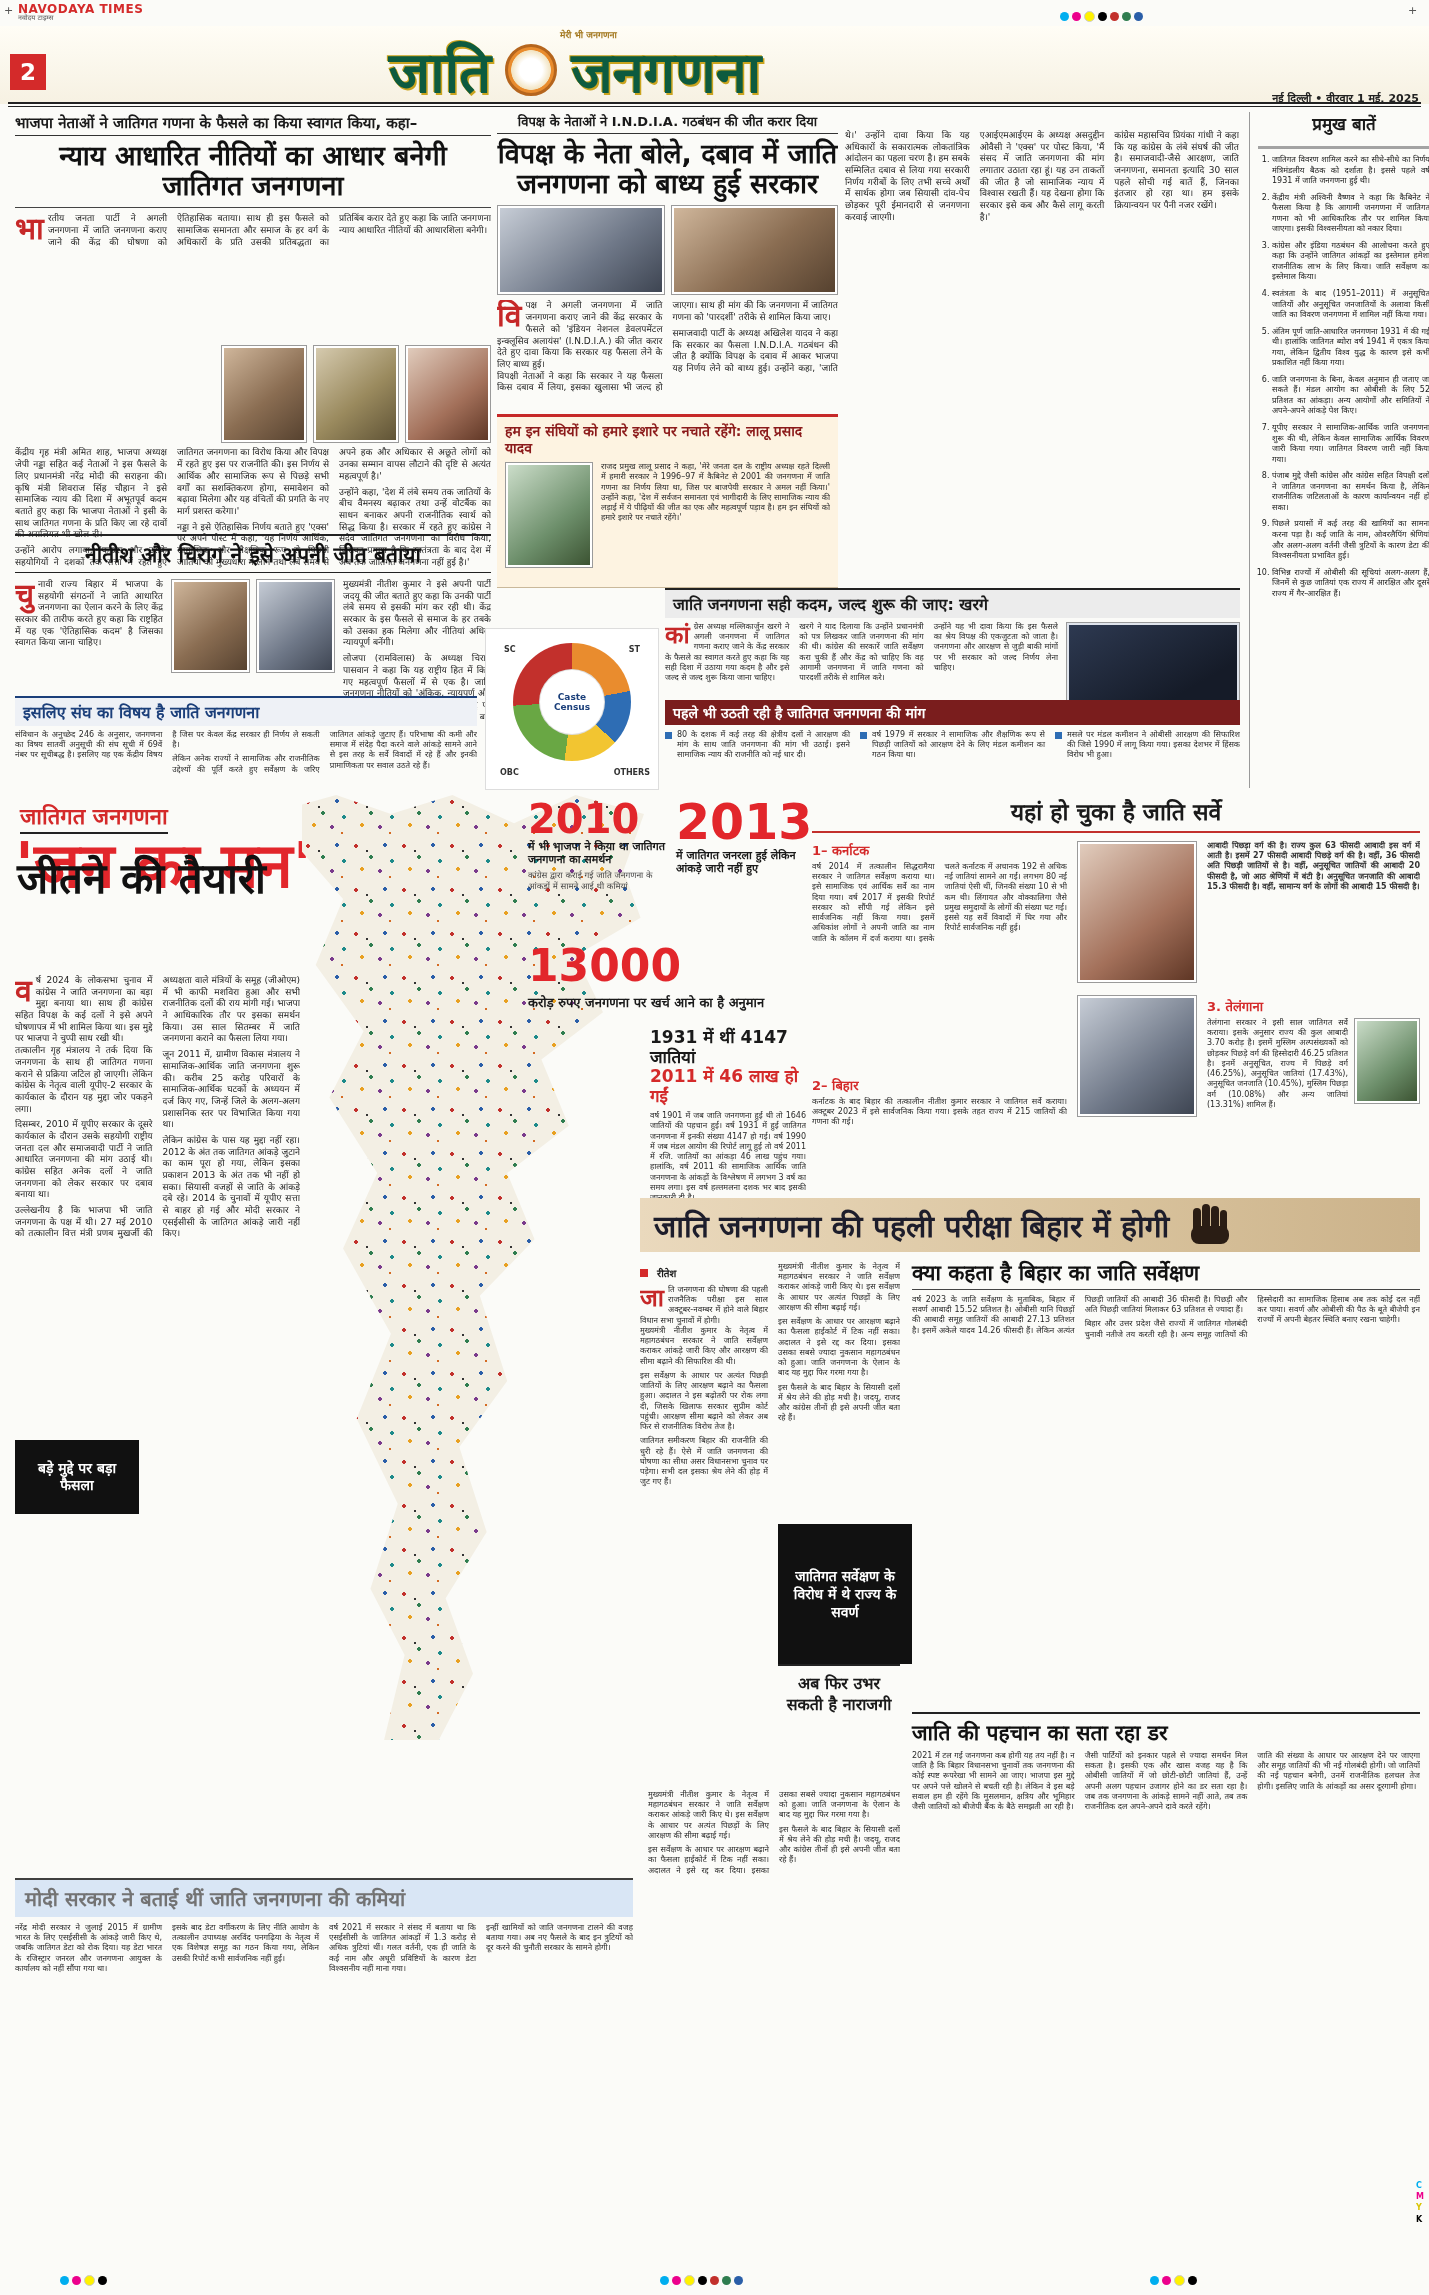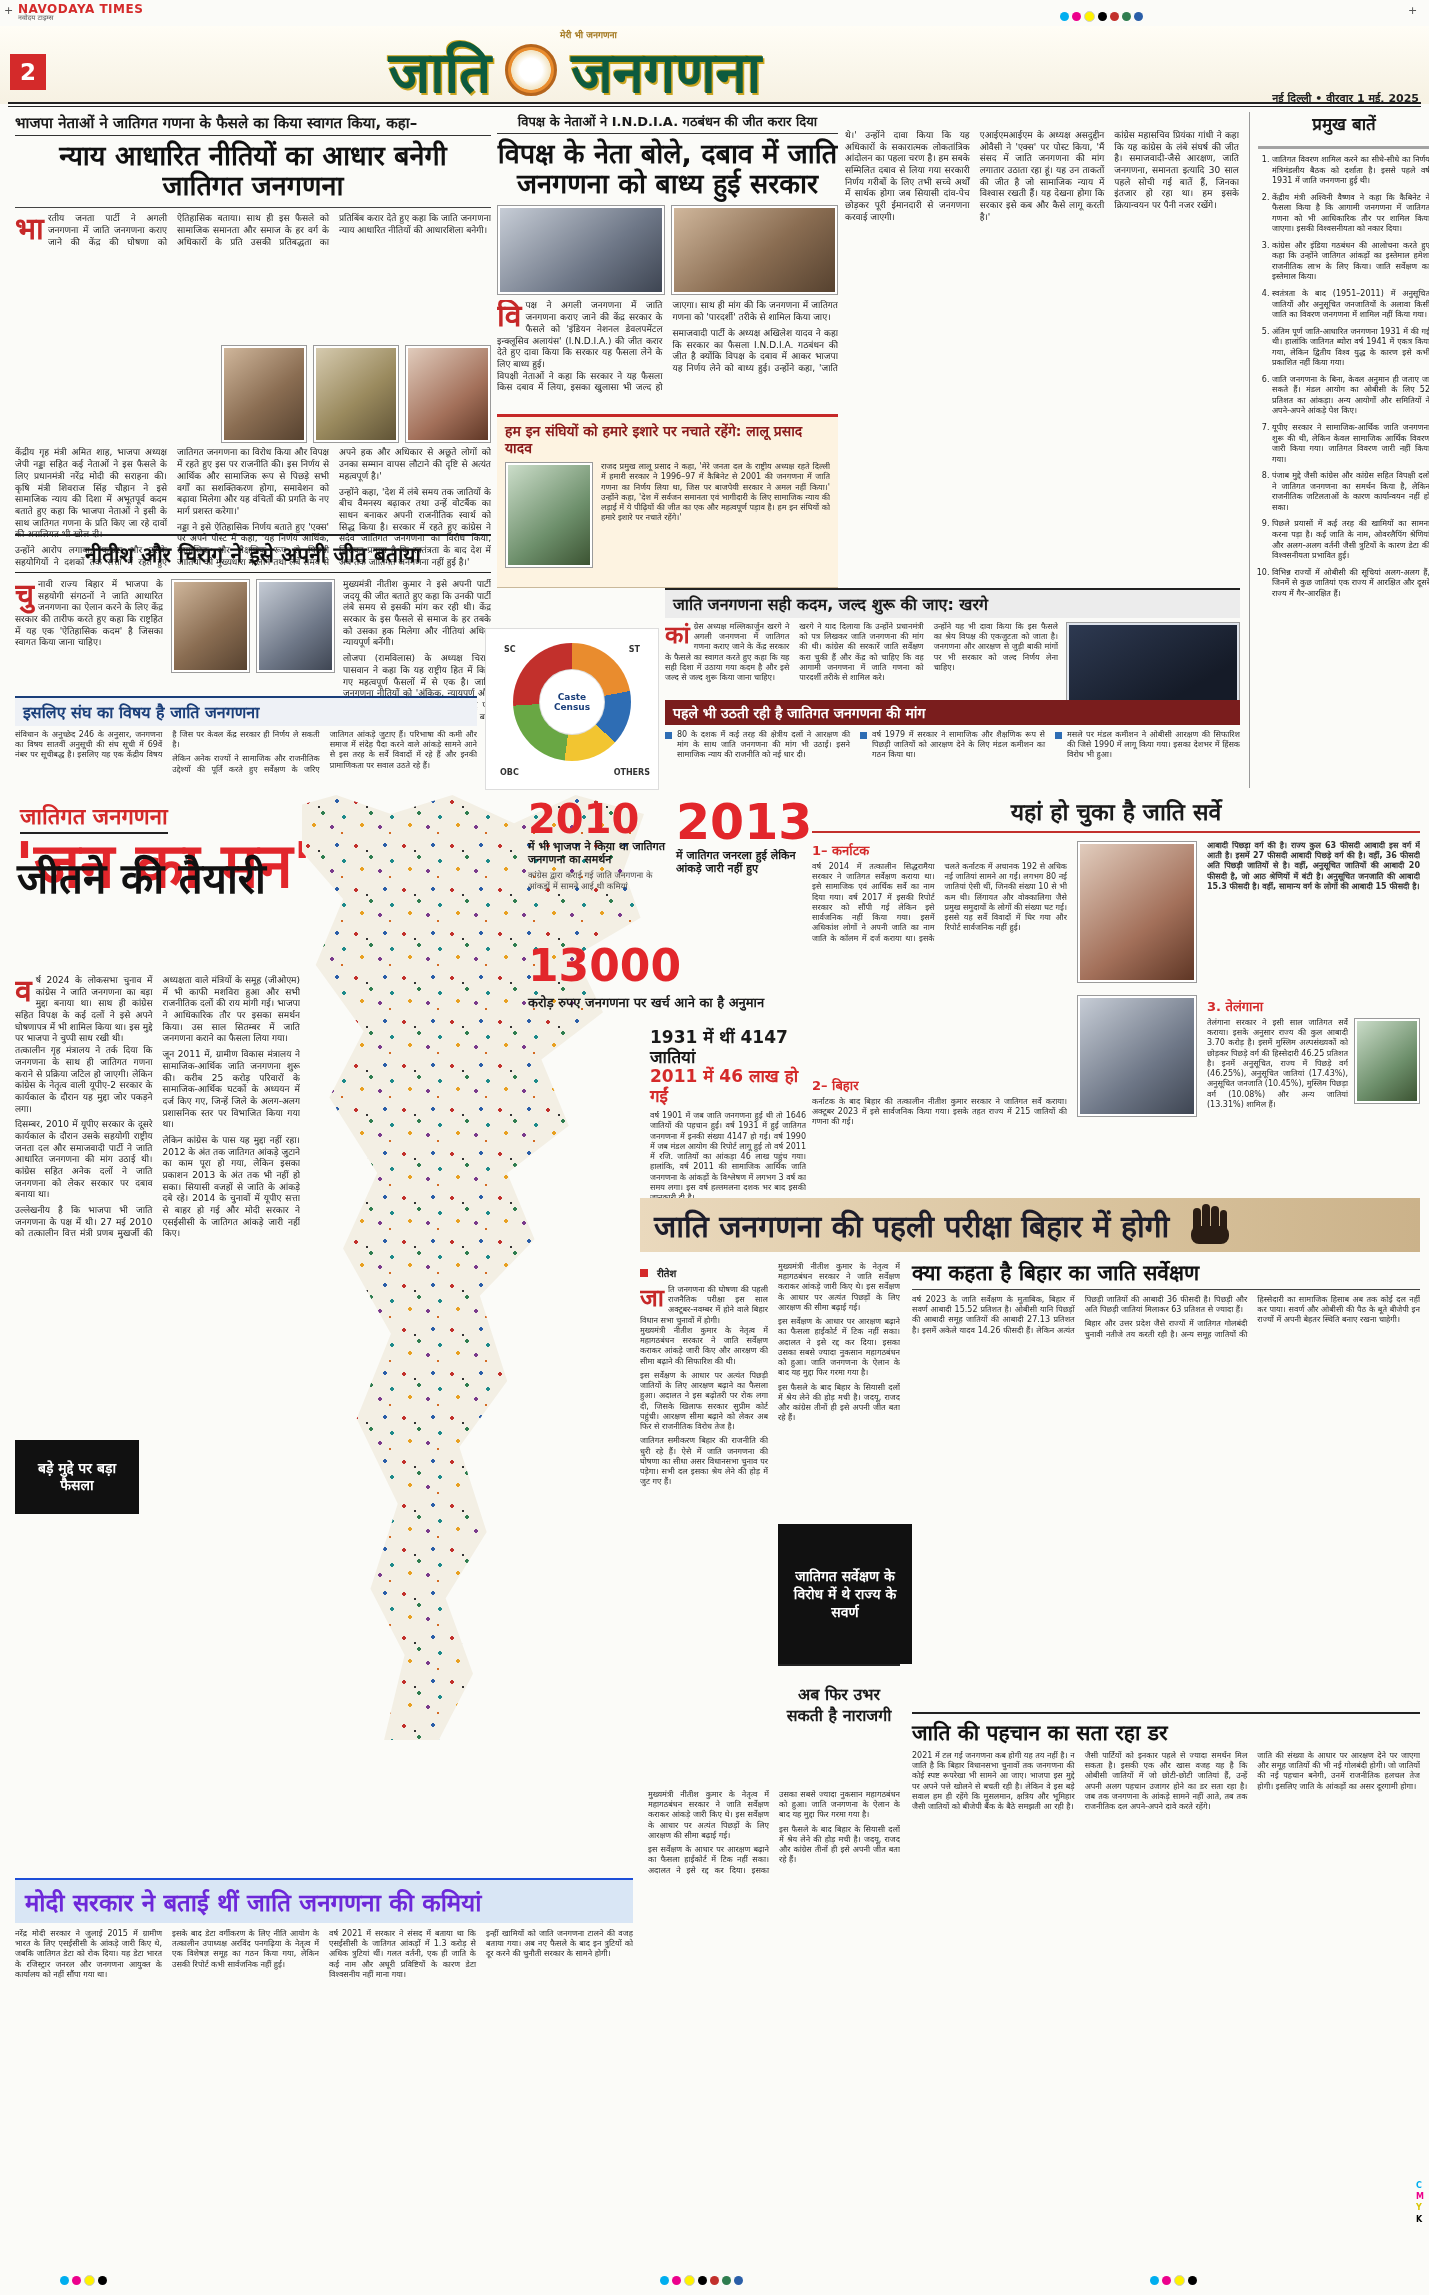--- a/index.html
+++ b/index.html
@@ -334,21 +334,21 @@
 <div class="abs body-xs" style="left:778px;top:1262px;width:122px;height:250px;overflow:hidden">
   <div>
       <p>मुख्यमंत्री नीतीश कुमार के नेतृत्व में महागठबंधन सरकार ने जाति सर्वेक्षण कराकर आंकड़े जारी किए थे। इस सर्वेक्षण के आधार पर अत्यंत पिछड़ों के लिए आरक्षण की सीमा बढ़ाई गई।</p>
       <p>इस सर्वेक्षण के आधार पर आरक्षण बढ़ाने का फैसला हाईकोर्ट में टिक नहीं सका। अदालत ने इसे रद्द कर दिया। इसका उसका सबसे ज्यादा नुकसान महागठबंधन को हुआ। जाति जनगणना के ऐलान के बाद यह मुद्दा फिर गरमा गया है।</p>
       <p>इस फैसले के बाद बिहार के सियासी दलों में श्रेय लेने की होड़ मची है। जदयू, राजद और कांग्रेस तीनों ही इसे अपनी जीत बता रहे हैं।</p>
     </div>
 </div>
 <div class="abs blackbox" style="left:778px;top:1524px;width:122px;height:128px;font-size:14px;line-height:1.3">
   <span>जातिगत सर्वेक्षण के विरोध में थे राज्य के सवर्ण</span>
 </div>
-<div class="abs b center" style="left:778px;top:1664px;width:122px;font-size:16px;line-height:1.3;border-top:2px solid #222;padding-top:19px">
+<div class="abs b center" style="left:778px;top:1664px;width:122px;font-size:16px;line-height:1.3;border-top:2px solid #222;padding-top:8px">
   <span>अब फिर उभर सकती है नाराजगी</span>
 </div>
 
 <div class="abs" style="left:912px;top:1258px;width:508px">
   <div class="sec-head" style="border-bottom:1px solid #444;padding-bottom:3px">क्या कहता है बिहार का जाति सर्वेक्षण</div>
   <div class="body-xs cols3" style="margin-top:5px;height:430px;overflow:hidden">
     <div>
         <p>वर्ष 2023 के जाति सर्वेक्षण के मुताबिक, बिहार में सवर्ण आबादी 15.52 प्रतिशत है। ओबीसी यानि पिछड़ों की आबादी समूह जातियों की आबादी 27.13 प्रतिशत है। इसमें अकेले यादव 14.26 फीसदी हैं। लेकिन अत्यंत पिछड़ी जातियों की आबादी 36 फीसदी है। पिछड़ी और अति पिछड़ी जातियां मिलाकर 63 प्रतिशत से ज्यादा हैं।</p>
         <p>बिहार और उत्तर प्रदेश जैसे राज्यों में जातिगत गोलबंदी चुनावी नतीजे तय करती रही है। अन्य समूह जातियों की हिस्सेदारी का सामाजिक हिसाब अब तक कोई दल नहीं कर पाया। सवर्ण और ओबीसी की पैठ के बूते बीजेपी इन राज्यों में अपनी बेहतर स्थिति बनाए रखना चाहेगी।</p>
       </div>
@@ -368,21 +368,21 @@
 
 <div class="abs body-xs cols2" style="left:648px;top:1790px;width:252px;height:450px;overflow:hidden">
   <div>
       <p>मुख्यमंत्री नीतीश कुमार के नेतृत्व में महागठबंधन सरकार ने जाति सर्वेक्षण कराकर आंकड़े जारी किए थे। इस सर्वेक्षण के आधार पर अत्यंत पिछड़ों के लिए आरक्षण की सीमा बढ़ाई गई।</p>
       <p>इस सर्वेक्षण के आधार पर आरक्षण बढ़ाने का फैसला हाईकोर्ट में टिक नहीं सका। अदालत ने इसे रद्द कर दिया। इसका उसका सबसे ज्यादा नुकसान महागठबंधन को हुआ। जाति जनगणना के ऐलान के बाद यह मुद्दा फिर गरमा गया है।</p>
       <p>इस फैसले के बाद बिहार के सियासी दलों में श्रेय लेने की होड़ मची है। जदयू, राजद और कांग्रेस तीनों ही इसे अपनी जीत बता रहे हैं।</p>
     </div>
 </div>
 
 <div class="abs" style="left:15px;top:1878px;width:618px">
-  <div class="b" style="font-size:24px;color:#6d28d9;background:#d9e6f5;padding:5px 10px;border-top:2px solid #1d4ed8">मोदी सरकार ने बताई थीं जाति जनगणना की कमियां</div>
+  <div class="b" style="font-size:20px;color:#737373;background:#d9e6f5;padding:5px 10px;border-top:2px solid #404040">मोदी सरकार ने बताई थीं जाति जनगणना की कमियां</div>
   <div class="body-xs cols4" style="margin-top:6px;height:345px;overflow:hidden">
     <div>
         <p>नरेंद्र मोदी सरकार ने जुलाई 2015 में ग्रामीण भारत के लिए एसईसीसी के आंकड़े जारी किए थे, जबकि जातिगत डेटा को रोक दिया। यह डेटा भारत के रजिस्ट्रार जनरल और जनगणना आयुक्त के कार्यालय को नहीं सौंपा गया था।</p>
         <p>इसके बाद डेटा वर्गीकरण के लिए नीति आयोग के तत्कालीन उपाध्यक्ष अरविंद पनगढ़िया के नेतृत्व में एक विशेषज्ञ समूह का गठन किया गया, लेकिन उसकी रिपोर्ट कभी सार्वजनिक नहीं हुई।</p>
         <p>वर्ष 2021 में सरकार ने संसद में बताया था कि एसईसीसी के जातिगत आंकड़ों में 1.3 करोड़ से अधिक त्रुटियां थीं। गलत वर्तनी, एक ही जाति के कई नाम और अधूरी प्रविष्टियों के कारण डेटा विश्वसनीय नहीं माना गया।</p>
         <p>इन्हीं खामियों को जाति जनगणना टालने की वजह बताया गया। अब नए फैसले के बाद इन त्रुटियों को दूर करने की चुनौती सरकार के सामने होगी।</p>
       </div>
   </div>
 </div>
 

